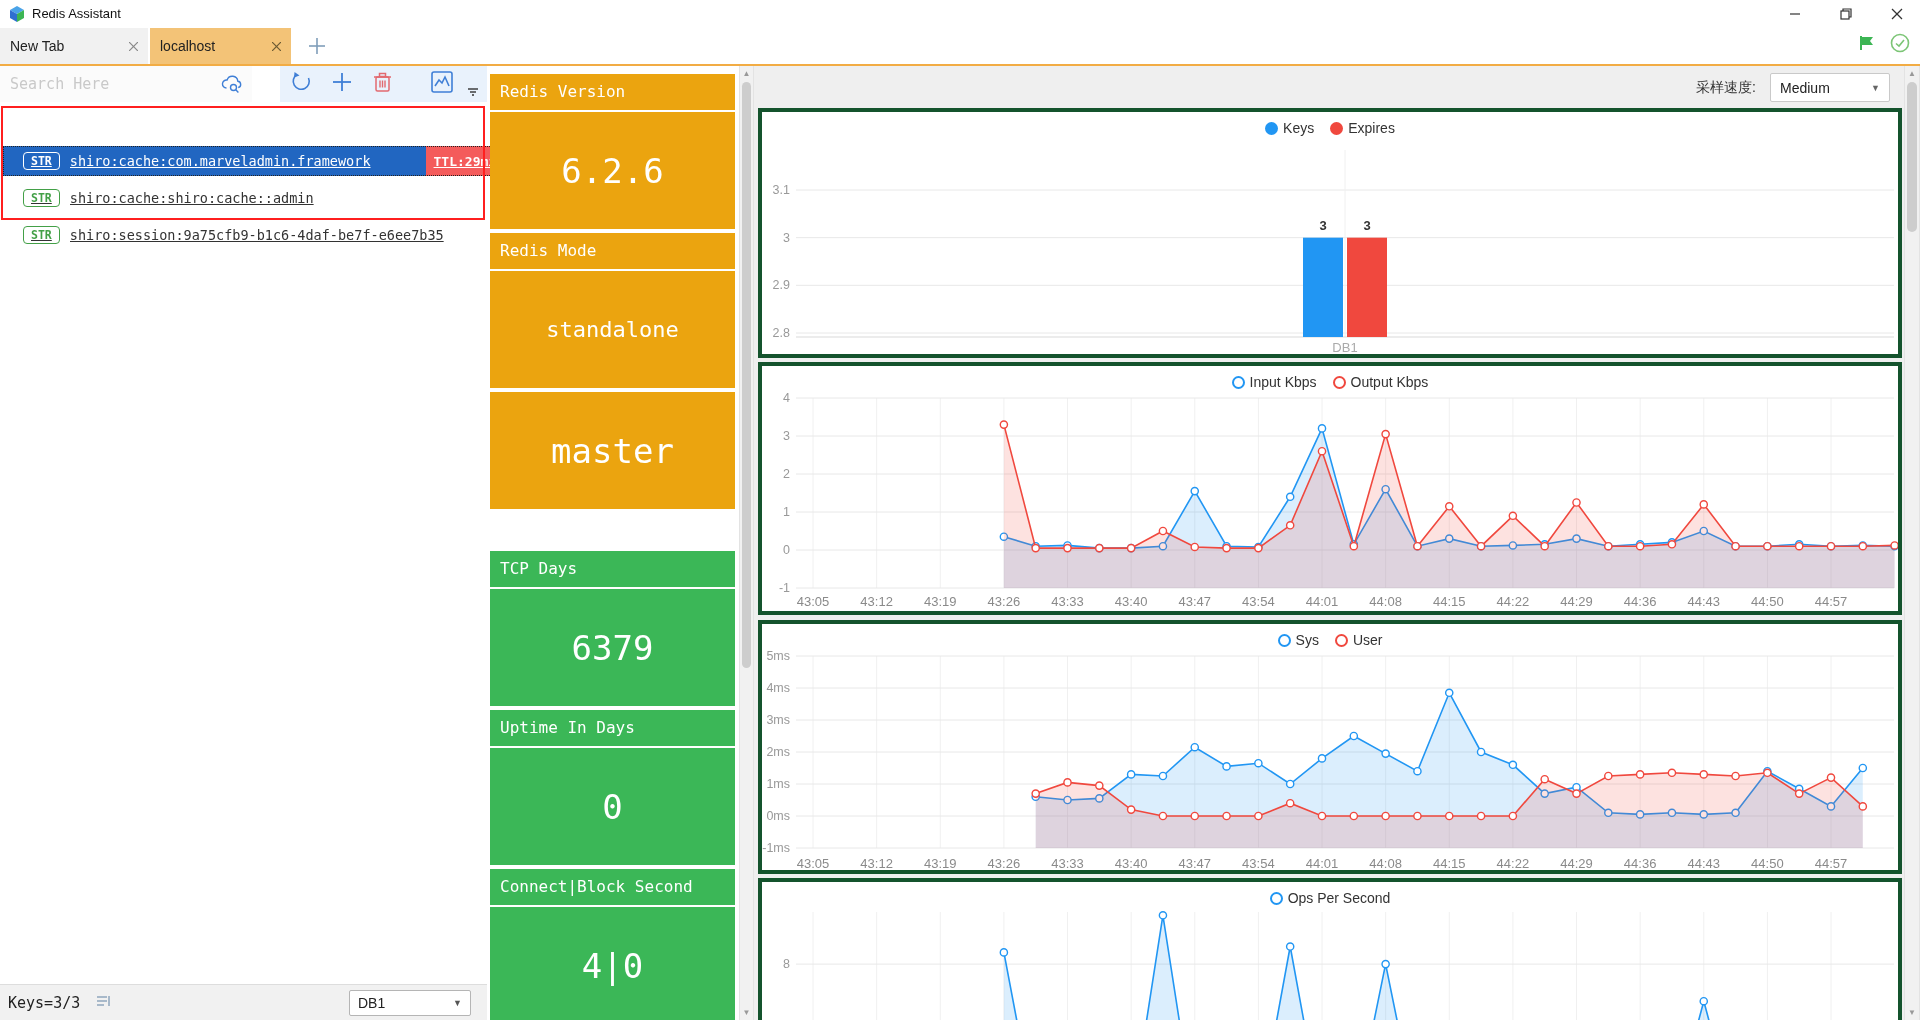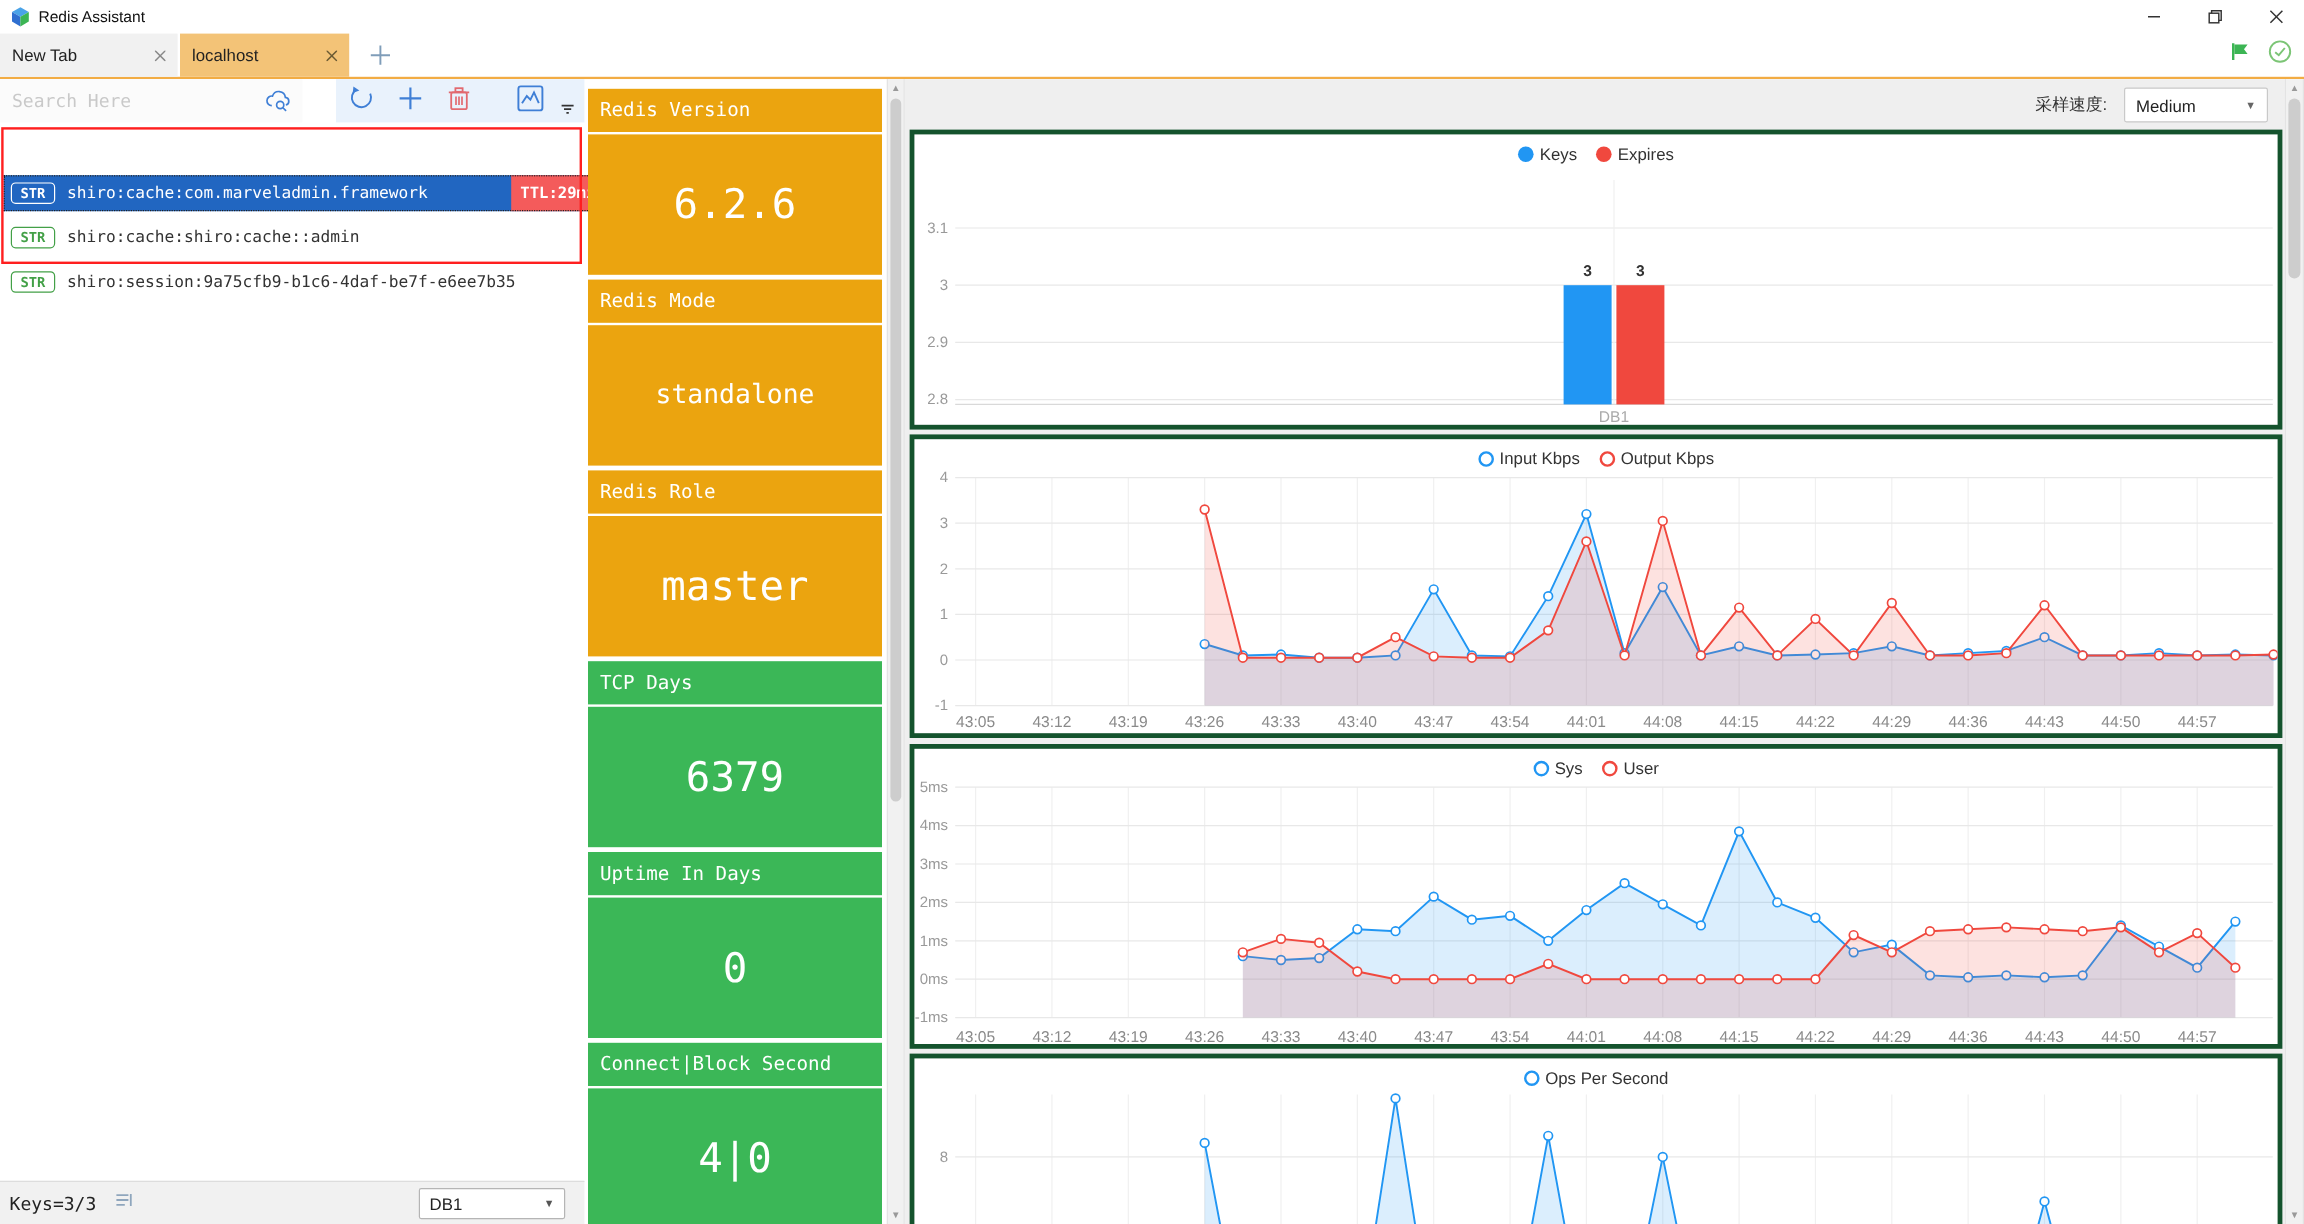--- a/index.html
+++ b/index.html
@@ -36,21 +36,21 @@
   #search-input::placeholder { color:#c9c9c9; }
   #search-cloud { position:absolute; right:8px; top:7px; }
   #icon-strip { position:absolute; left:280px; top:0; right:0; bottom:0; background:#E9F2FC;
     display:flex; align-items:center; gap:19px; padding-left:10px; }
   #filter-glyph { position:absolute; right:8px; bottom:1px; }
 
   #key-list { position:absolute; left:0; top:36px; width:487px; }
   #annotation-box { position:absolute; left:1px; top:40px; width:484px; height:114px;
     border:2px solid #FF1F1F; pointer-events:none; z-index:6; }
   .key-row { position:absolute; left:3px; width:509px; height:30px; display:flex; align-items:center;
-    padding-left:6px; font-size:13.5px; color:#333; }
+    padding-left:20px; font-size:13.5px; color:#333;text-decoration:underline; }
   #key-row-0 { top:44px; background:#2166C1; color:#fff; outline:1px dotted #222; outline-offset:-1px; padding-right:0; }
   #key-row-1 { top:81px; } #key-row-2 { top:118px; }
   .type-badge { flex:0 0 auto; border:1.5px solid #43a047; color:#43a047; border-radius:4px;
     font-size:11.5px; font-weight:bold; padding:1px 7px; margin-right:10px;
     font-family:"DejaVu Sans Mono", monospace; }
   #key-row-0 .type-badge { border-color:#fff; color:#fff; }
   .key-name { flex:1 1 auto; white-space:nowrap; overflow:hidden; font-family:"DejaVu Sans Mono", monospace; }
   .ttl-badge { flex:0 0 auto; height:30px; display:flex; align-items:center; padding:0 8px;
     background:#F45B5B; color:#fff; font-size:13px; font-weight:bold;
     font-family:"DejaVu Sans Mono", monospace; }
@@ -268,21 +268,20 @@
     <div id="cards">
       <div class="card orange">
         <div class="card-head">Redis Version</div>
         <div class="card-body">6.2.6</div>
       </div>
       <div class="card orange">
         <div class="card-head">Redis Mode</div>
         <div class="card-body long">standalone</div>
       </div>
       <div class="card orange">
-        <div class="card-head">Redis Role</div>
         <div class="card-body">master</div>
       </div>
       <div class="card green">
         <div class="card-head">TCP Days</div>
         <div class="card-body">6379</div>
       </div>
       <div class="card green">
         <div class="card-head">Uptime In Days</div>
         <div class="card-body">0</div>
       </div>

